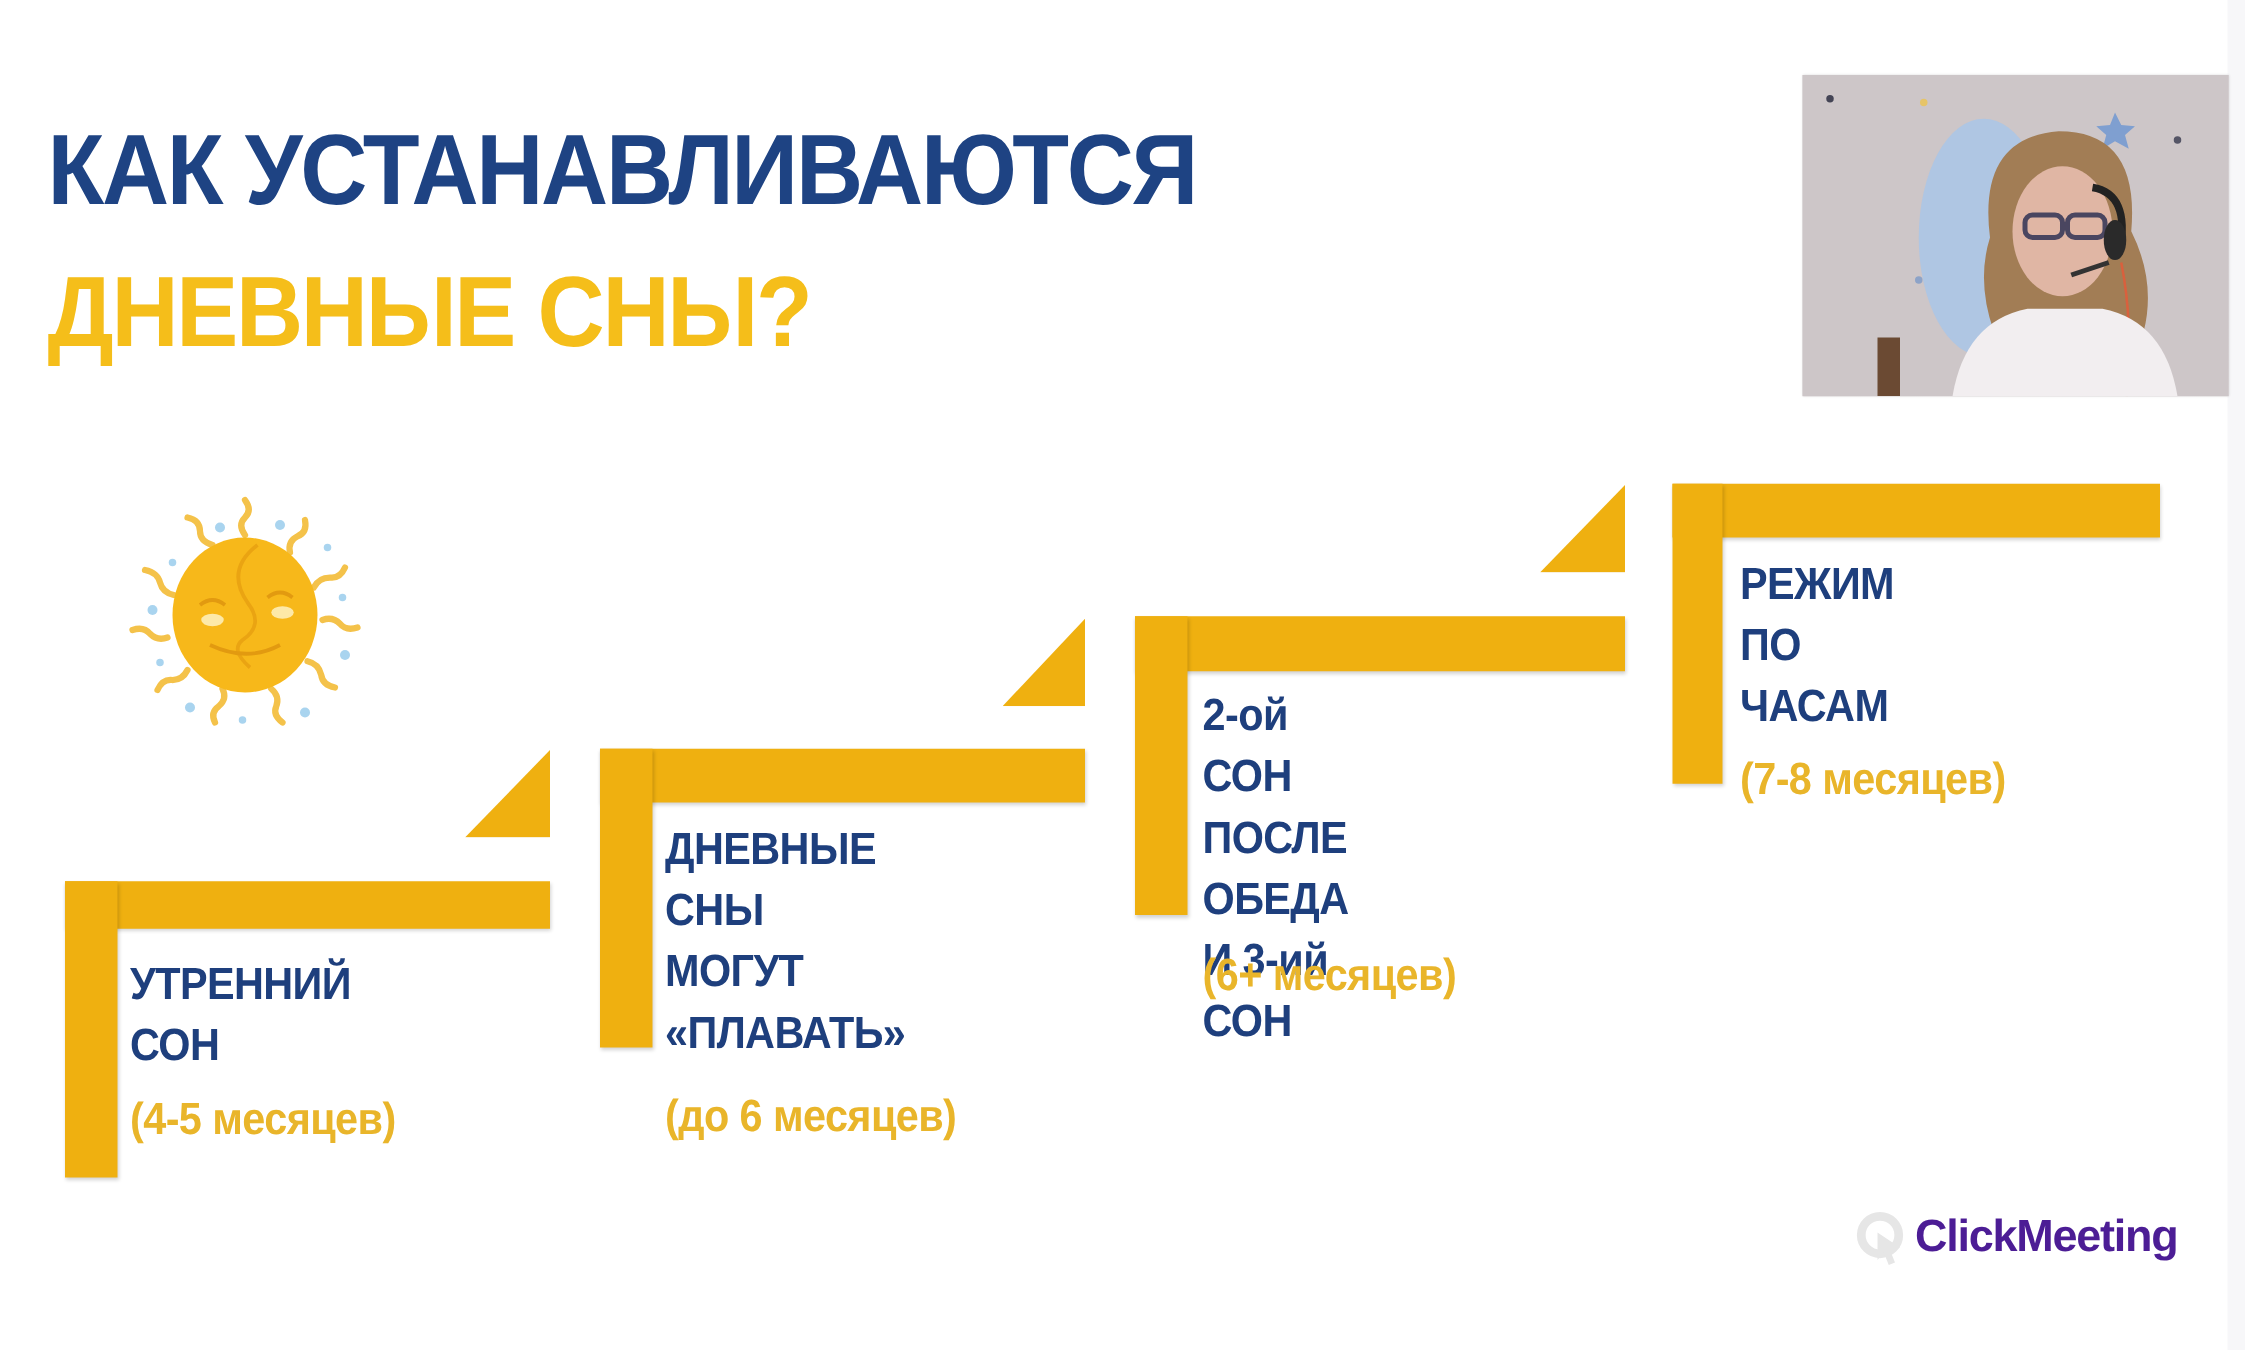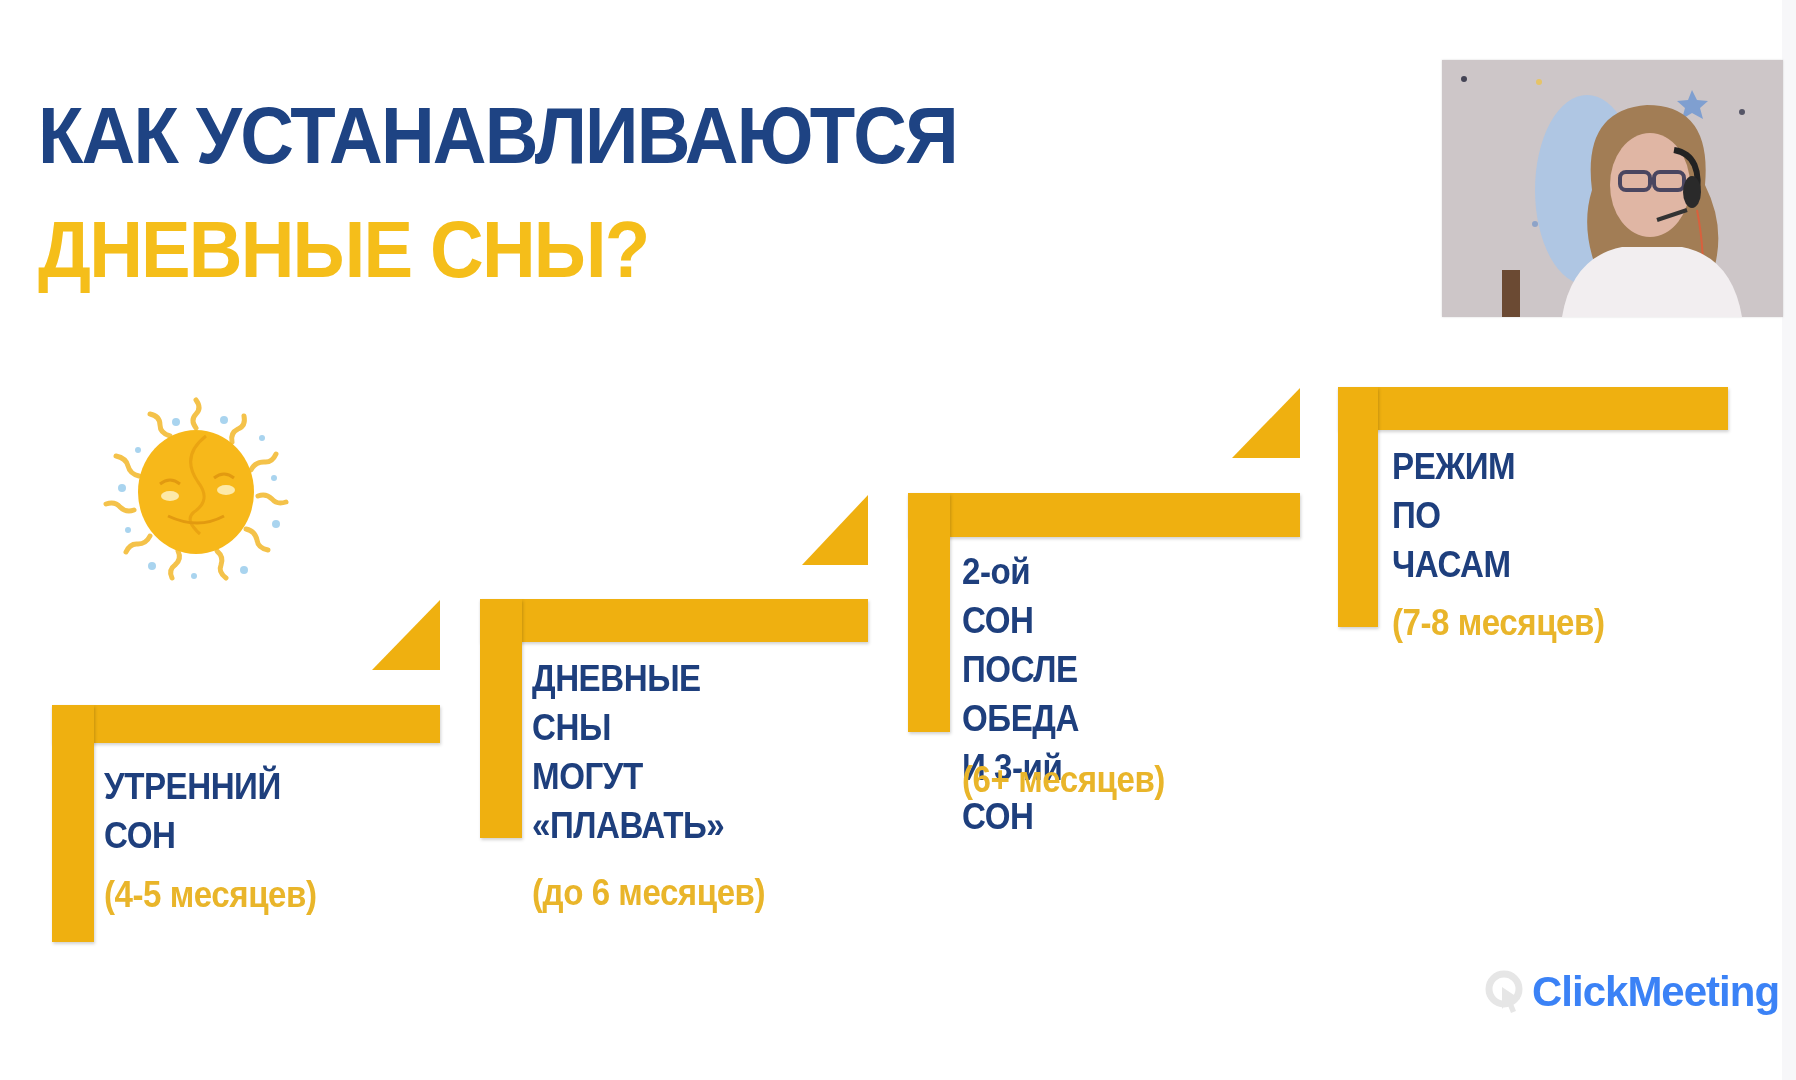--- a/index.html
+++ b/index.html
@@ -75,23 +75,23 @@
   .webcam {
     position: absolute; left: 1442px; top: 60px;
     width: 341px; height: 257px;
     overflow: hidden;
     background: linear-gradient(90deg, #c9c2c4 0%, #d6d1d3 50%, #cfc9cb 100%);
     box-shadow: 0 0 2px rgba(0,0,0,0.15);
   }
   .watermark {
     position: absolute; left: 1484px; top: 968px;
     height: 48px;
-    display: flex; align-items: center; gap: 6px;
-    color: #3b82f6;
-    font-size: 42px;
+    display: flex; gap: 6px;
+    color: #4c1d95;
+    font-size: 36px;
     font-weight: bold;
     letter-spacing: -1px;
   }
 </style>
 </head>
 <body>
 
 <div class="slide">
 
   <h1 class="title title-line1">КАК УСТАНАВЛИВАЮТСЯ</h1>

